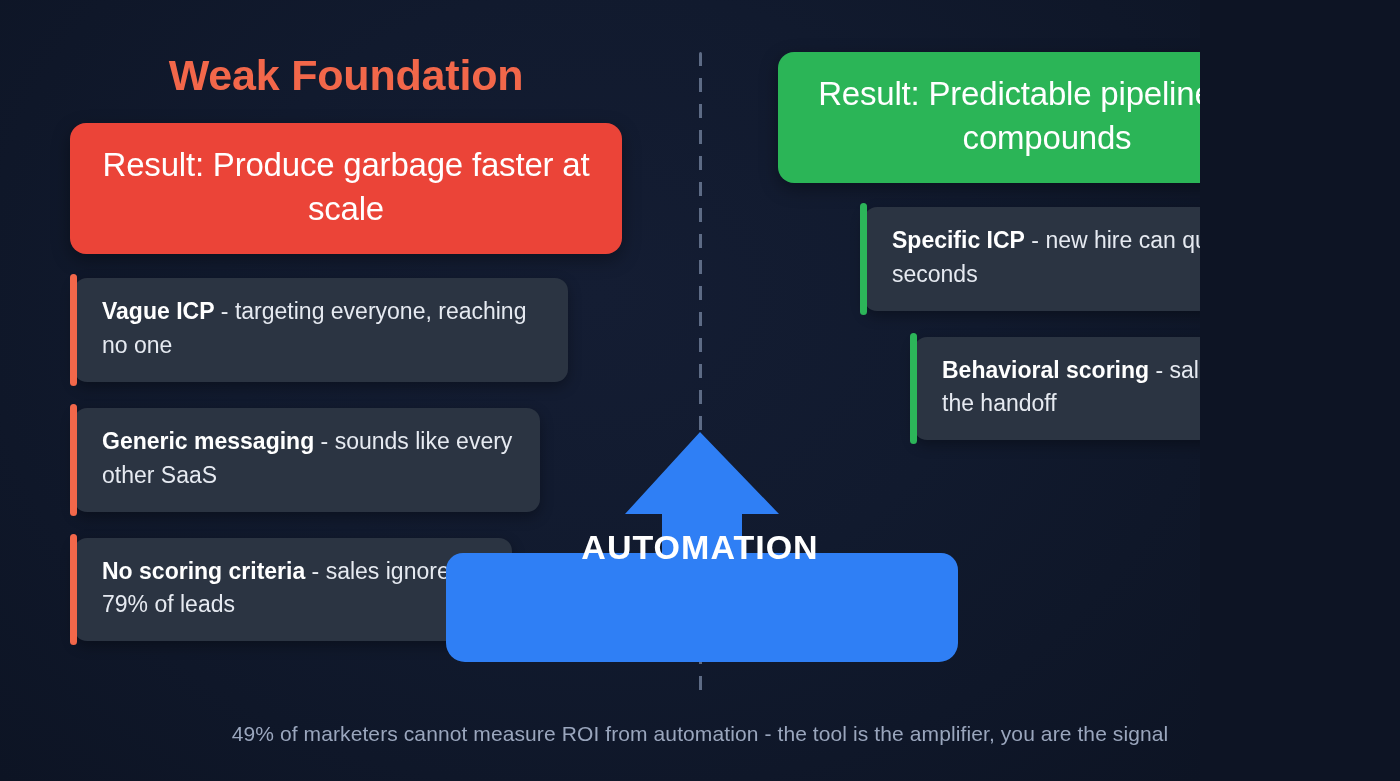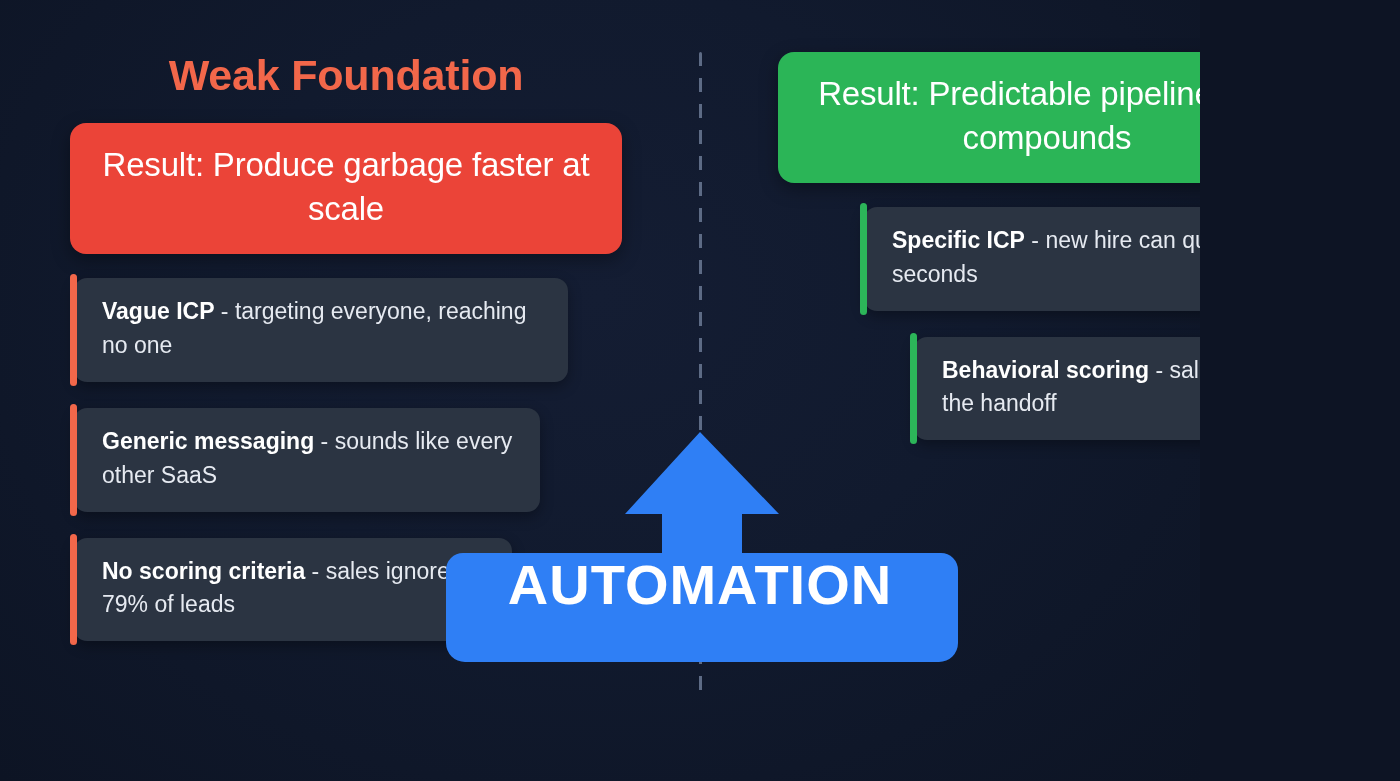--- a/index.html
+++ b/index.html
@@ -109,25 +109,25 @@
     position: absolute;
     left: 446px;
     top: 430px;
     width: 512px;
     height: 232px;
   }
   .arrow-svg { display: block; width: 512px; height: 232px; }
   .arrow-label {
     position: absolute;
     left: 0;
-    top: 552px;
+    top: 528px;
     width: 1400px;
     text-align: center;
     color: #ffffff;
-    font-size: 56px;
+    font-size: 34px;
     font-weight: 700;
     letter-spacing: 1px;
     pointer-events: none;
   }
 
   
   .footer {
     position: absolute;
     left: 0;
     top: 722px;
@@ -182,14 +182,15 @@
     </div>
   </div>
 
   <div class="arrow-wrap">
     <svg class="arrow-svg" viewBox="0 0 512 232">
       <path d="M254 2 L333 84 L296 84 L296 123 L495 123 A17 17 0 0 1 512 140 L512 213 A19 19 0 0 1 493 232 L19 232 A19 19 0 0 1 0 213 L0 140 A17 17 0 0 1 17 123 L216 123 L216 84 L179 84 Z" fill="#2f7ff5"></path>
     </svg>
   </div>
   <div class="arrow-label">AUTOMATION</div>
 
+  <div class="footer">49% of marketers cannot measure ROI from automation - the tool is the amplifier, you are the signal</div>
 
 </div>
 
 </body></html>

